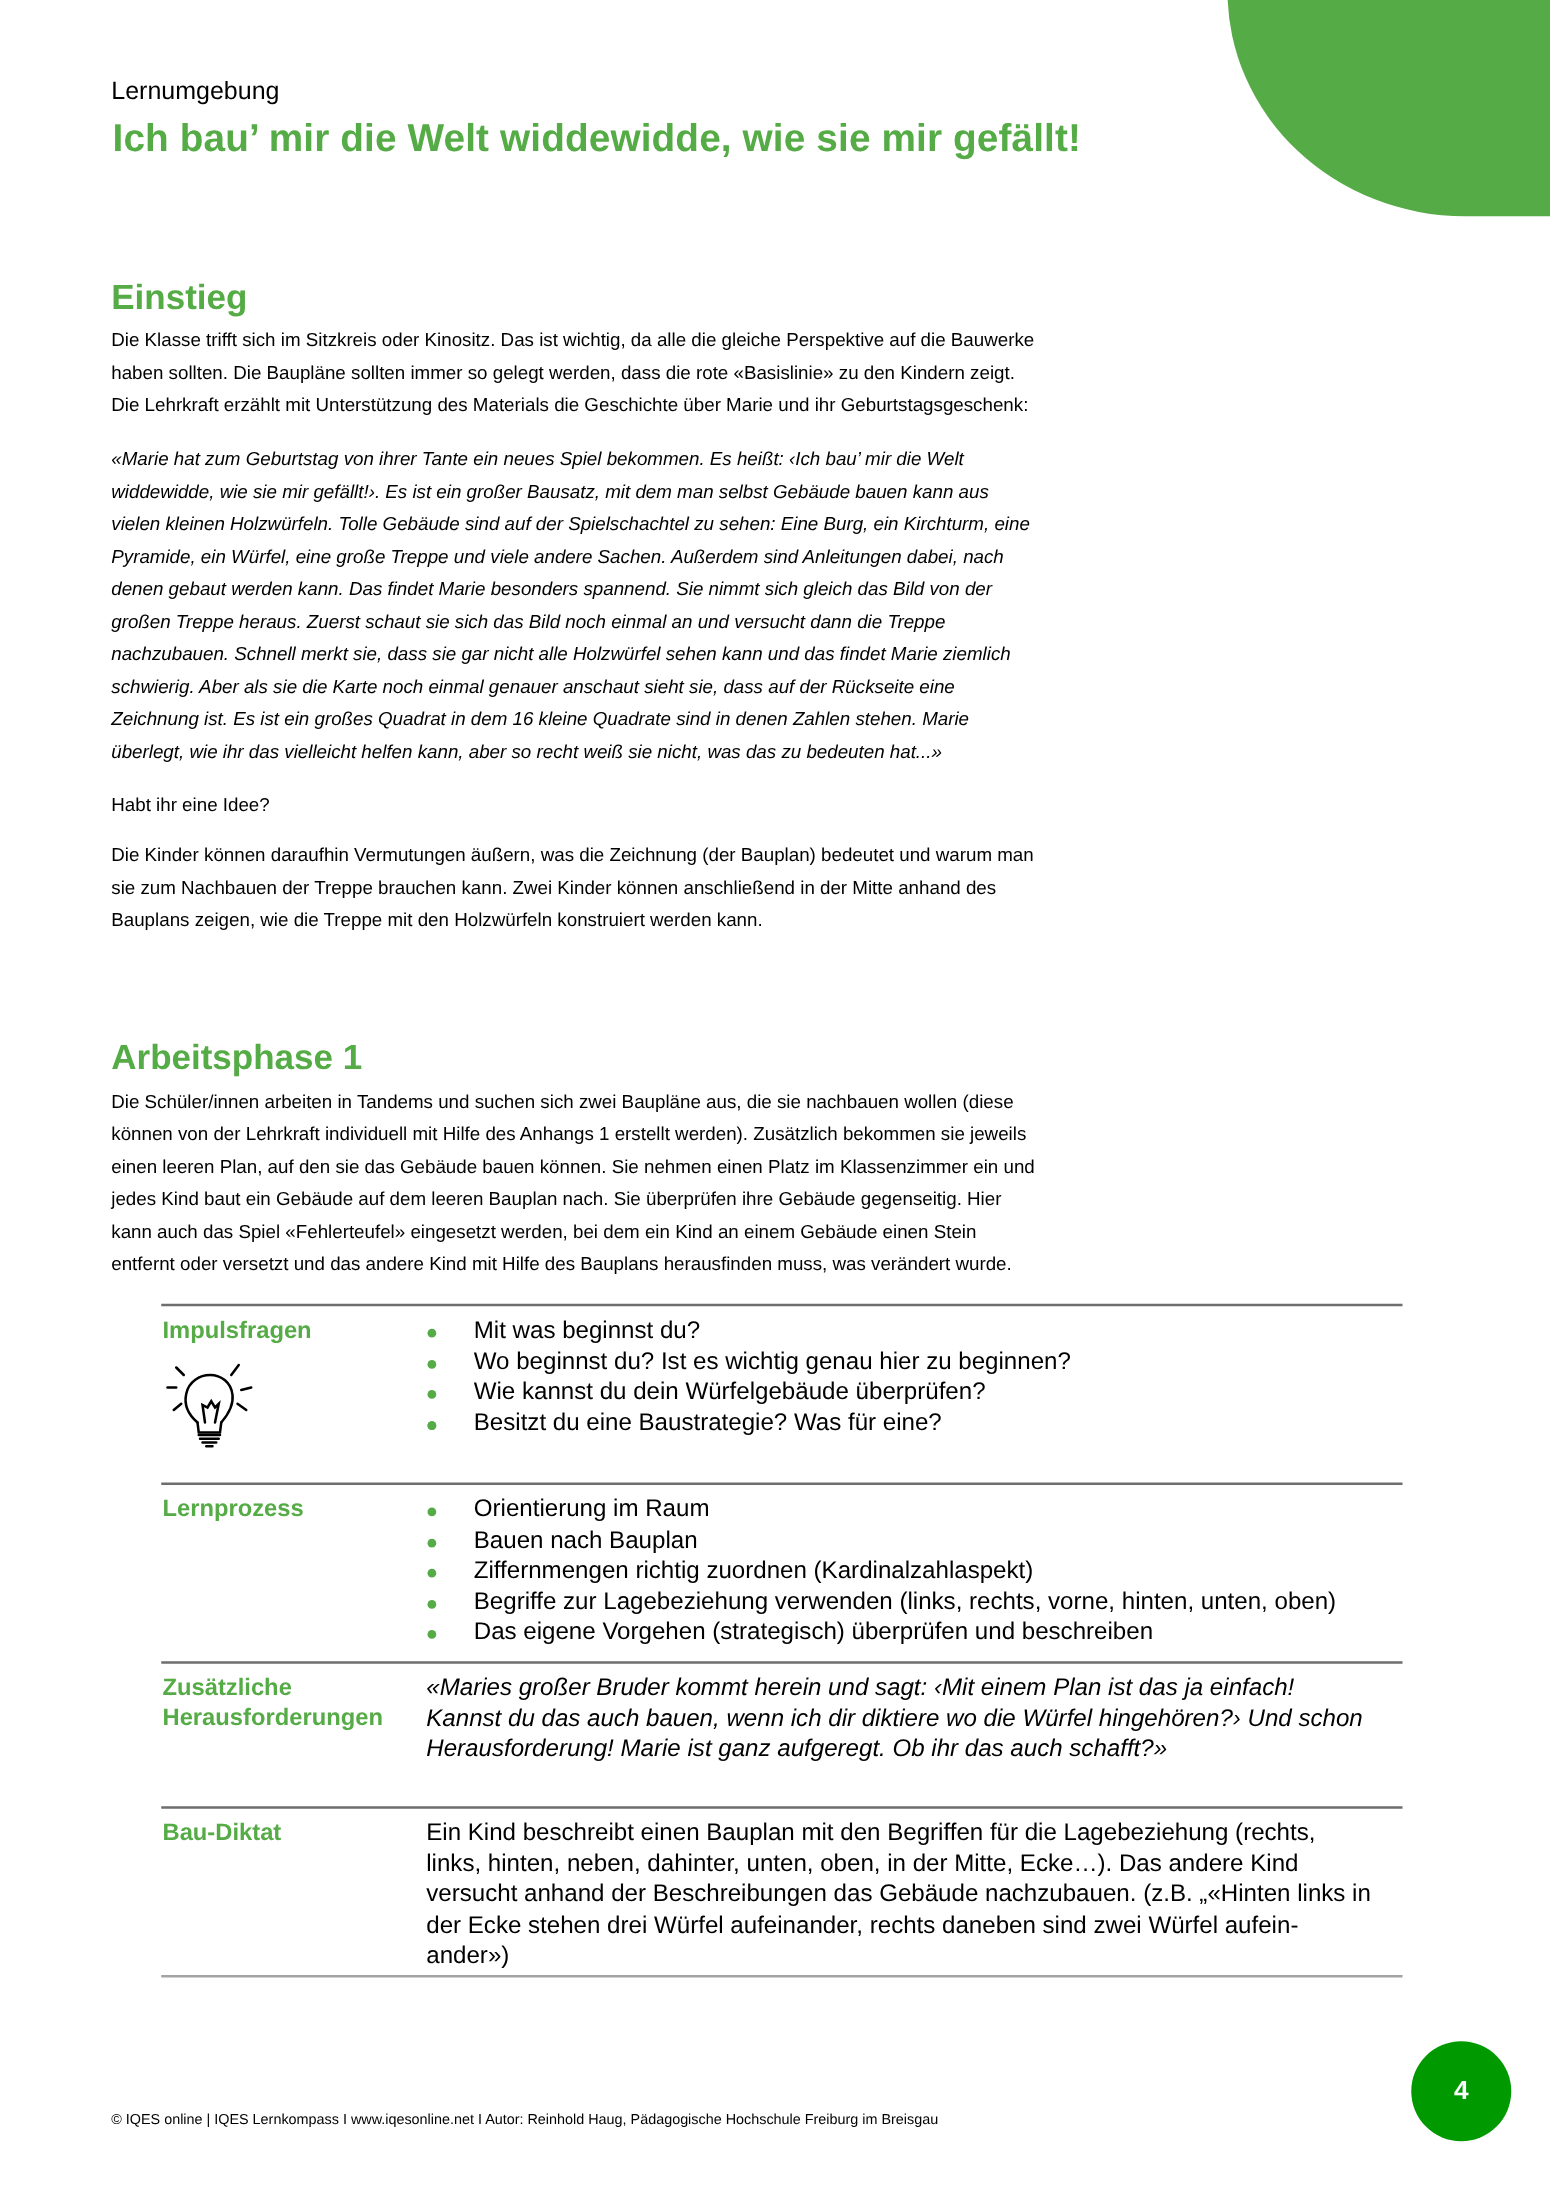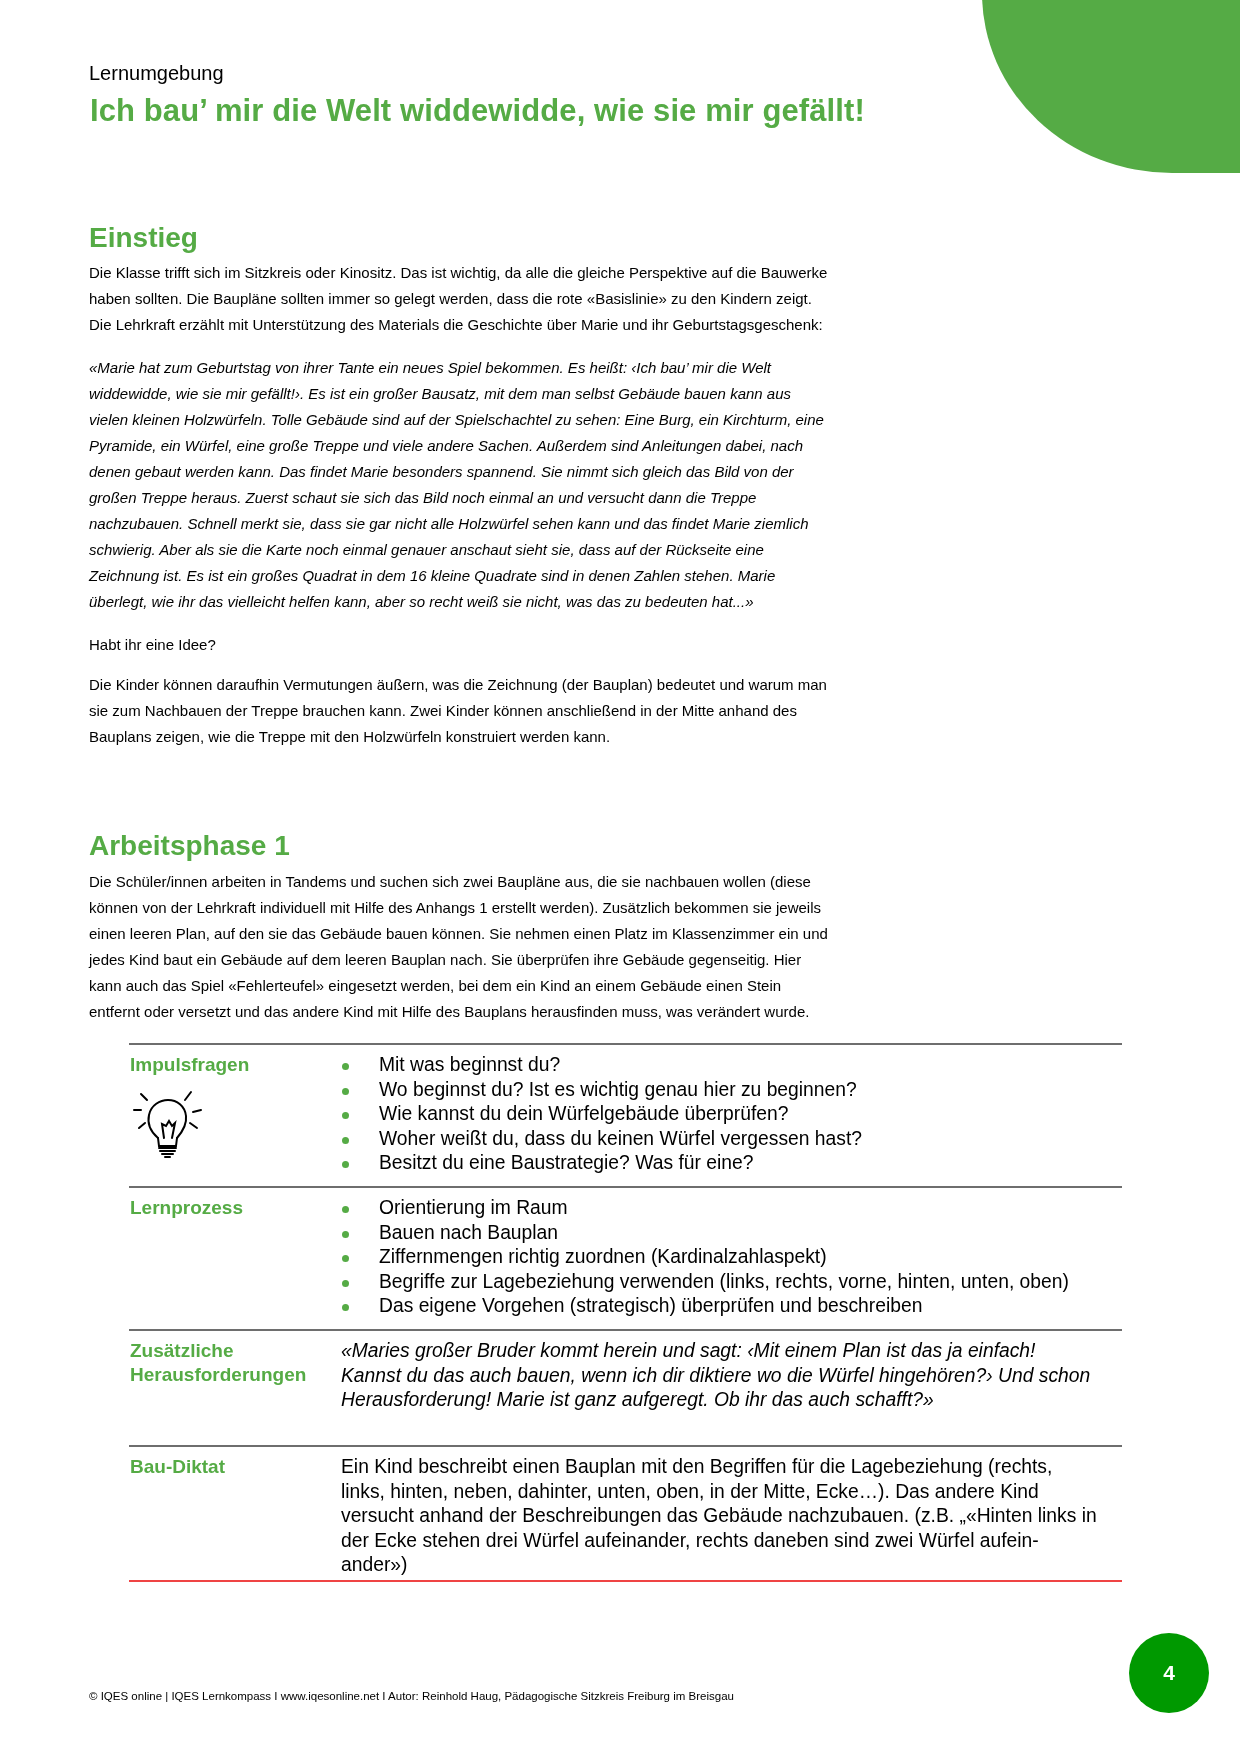--- a/index.html
+++ b/index.html
@@ -8,21 +8,21 @@
   .blob { position: absolute; left: 982px; top: -10px; width: 300px; height: 183px;
           background: #55ab45; border-bottom-left-radius: 190px 180px; }
   .kicker { position: absolute; left: 89px; top: 62px; font-size: 20px; }
   .title { position: absolute; left: 89px; top: 92px; font-size: 31px; font-weight: bold; color: #55ab45; margin: 1px; letter-spacing: 0.1px; }
   .h2 { position: absolute; left: 89px; font-size: 28px; font-weight: bold; color: #55ab45; margin: 0; }
   .para { position: absolute; left: 89px; width: 1040px; font-size: 15px; line-height: 26px; margin: 0; }
   .para .ln { display: block; white-space: nowrap; }
   .italic { font-style: italic; }
   .table { position: absolute; left: 88px; top: 1043px; width: 1034px; }
   .row { position: relative; border-top: 2px solid #6e6e6e; margin-left: 41px; }
-  .row.last { border-bottom: 2px solid #ef4444; }
+  .row.last { border-bottom: 2px solid #a3a3a3; }
   .row-label { position: absolute; left: 1px; top: 8px; width: 200px; font-size: 19px; font-weight: bold; color: #55ab45; line-height: 24px; }
   .row-content { margin-left: 212px; padding-top: 8px; font-size: 19.3px; line-height: 24.5px; }
   .bullets { list-style: none; margin: 0; padding: 0; }
   .bullets li { position: relative; padding-left: 38px; white-space: nowrap; }
   .bullets li .dot { position: absolute; left: 1px; top: 10px; width: 7px; height: 7px; border-radius: 50%; background: #55ab45; }
   .bulb { position: absolute; left: 2px; top: 43px; width: 76px; height: 72px; }
   .footer { position: absolute; left: 89px; top: 1690px; font-size: 11.5px; white-space: nowrap; }
   .pagenum { position: absolute; left: 1129px; top: 1633px; width: 80px; height: 80px; border-radius: 50%; background: #009900; color: #fff; font-weight: bold; font-size: 21px; display: flex; align-items: center; justify-content: center; }
 </style>
 </head>
@@ -78,21 +78,21 @@
         <path d="M33 50 L31 36 L35 38 L38 33 L41 38 L44 35 L41 50"></path>
         <path d="M28 60 L45 60 M29 63 L44 63 M31 66 L42 66 M34 69 L39 69"></path>
         <path d="M10 6 L16 12 M3 22 L10 22 M8 40 L14 35 M60 4 L54 12 M70 22 L62 24 M66 40 L59 35"></path>
       </g>
     </svg>
     <div class="row-content">
       <ul class="bullets">
         <li><span class="dot"></span><span>Mit was beginnst du?</span></li>
         <li><span class="dot"></span><span>Wo beginnst du? Ist es wichtig genau hier zu beginnen?</span></li>
         <li><span class="dot"></span><span>Wie kannst du dein Würfelgebäude überprüfen?</span></li>
-        <li><span class="dot"></span><span>Woher weißt du, dass du keinen Würfel vergessen hast?</span></li>
+        <li><span class="dot"></span></li>
         <li><span class="dot"></span><span>Besitzt du eine Baustrategie? Was für eine?</span></li>
       </ul>
     </div>
   </div>
 
   <div class="row" style="height:141px;">
     <div class="row-label">Lernprozess</div>
     <div class="row-content">
       <ul class="bullets">
         <li><span class="dot"></span><span>Orientierung im Raum</span></li>
@@ -121,16 +121,16 @@
     <div class="row-content">
       <span class="ln" style="display:block;white-space:nowrap;">Ein Kind beschreibt einen Bauplan mit den Begriffen für die Lagebeziehung (rechts,</span>
       <span class="ln" style="display:block;white-space:nowrap;">links, hinten, neben, dahinter, unten, oben, in der Mitte, Ecke…). Das andere Kind</span>
       <span class="ln" style="display:block;white-space:nowrap;">versucht anhand der Beschreibungen das Gebäude nachzubauen. (z.B. „«Hinten links in</span>
       <span class="ln" style="display:block;white-space:nowrap;">der Ecke stehen drei Würfel aufeinander, rechts daneben sind zwei Würfel aufein-</span>
       <span class="ln" style="display:block;white-space:nowrap;">ander»)</span>
     </div>
   </div>
 </div>
 
-<div class="footer">© IQES online | IQES Lernkompass I www.iqesonline.net I Autor: Reinhold Haug, Pädagogische Sitzkreis Freiburg im Breisgau</div>
+<div class="footer">© IQES online | IQES Lernkompass I www.iqesonline.net I Autor: Reinhold Haug, Pädagogische Hochschule Freiburg im Breisgau</div>
 <div class="pagenum">
   <span>4</span>
 </div>
 
 </body></html>

